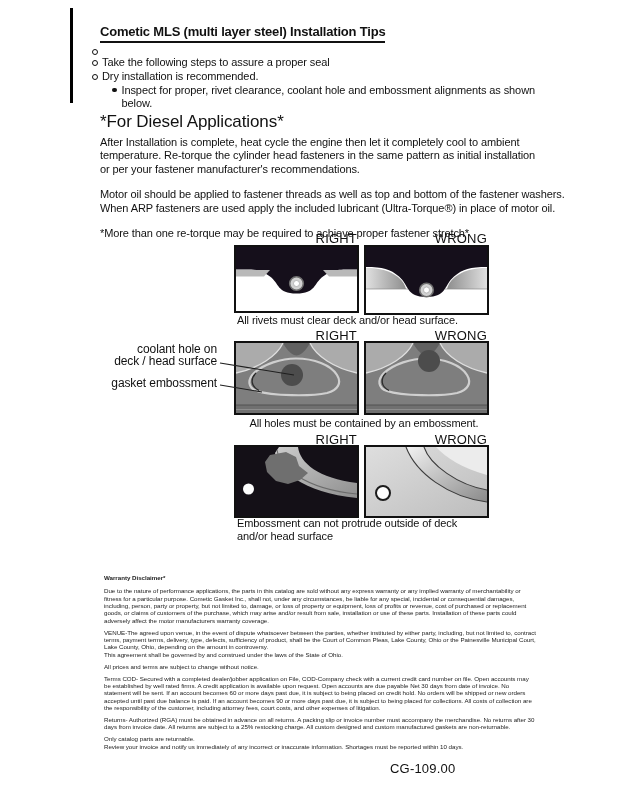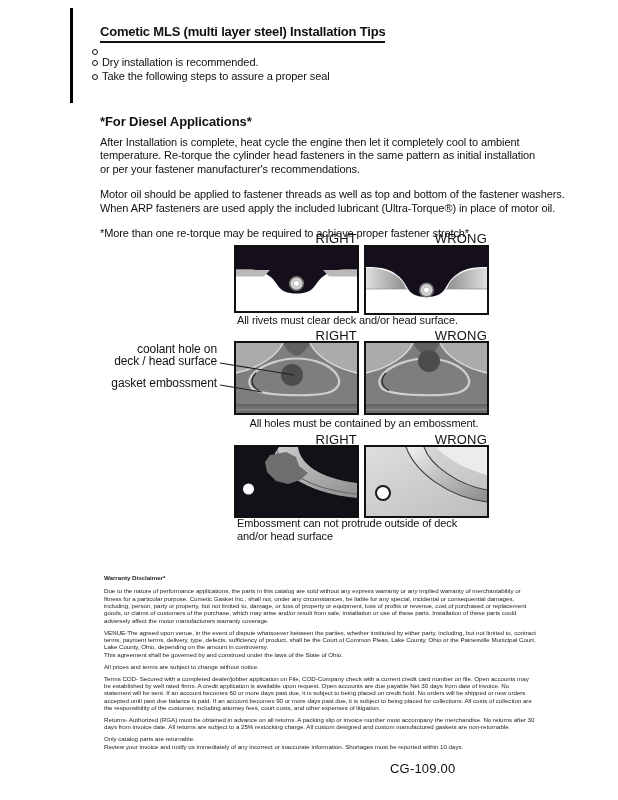--- a/index.html
+++ b/index.html
@@ -15,21 +15,21 @@
 
   .body-txt{font-size:11px;line-height:13.5px;letter-spacing:-0.1px;}
   .tips{list-style:none;margin:0;padding:0;}
   .tips .row{display:flex;align-items:flex-start;margin-bottom:0.5px;}
   .b-open{width:4px;height:4px;border:1px solid #111;border-radius:50%;
           margin:4px 4px 0 0;flex:none;}
   .b-fill{width:4.5px;height:4.5px;background:#111;border-radius:50%;
           margin:4px 5px 0 0;flex:none;}
   .indent{margin-left:20px;}
 
-  .h2{font-size:13px;font-weight:bold;letter-spacing:-0.1px;}
+  .h2{font-size:17px;font-weight:normal;letter-spacing:-0.1px;}
   .para{margin:0 0 12px 0;}
 
   .dlabel{font-size:13px;letter-spacing:0.2px;text-align:right;width:121px;}
   .dbox{border:2px solid #111;background:#fff;line-height:0;}
   .dbox svg{display:block;}
   .caption{font-size:11px;line-height:12.5px;letter-spacing:-0.1px;}
 
   .ann{font-size:12px;line-height:11.8px;text-align:right;letter-spacing:-0.1px;}
 
   .fine{font-size:6.2px;line-height:7.35px;letter-spacing:-0.03px;color:#1c1c1c;width:432px;}
@@ -49,25 +49,29 @@
     <span class="title">Cometic MLS (multi layer steel) Installation Tips</span>
   </div>
 
   <div class="abs body-txt" style="left:92px;top:45px;width:470px;">
     <div class="tips">
       <div class="row">
         <span class="b-open"></span>
       </div>
       <div class="row">
         <span class="b-open"></span>
-        <span>Dry installation is recommended.</span>
+        <span>Take the following steps to assure a proper seal</span>
       </div>
       <div class="row">
         <span class="b-open"></span>
-        <span>Take the following steps to assure a proper seal</span>
+        <span>Dry installation is recommended.</span>
+      </div>
+      <div class="row indent">
+        <span class="b-fill"></span>
+        <span>Inspect for proper, rivet clearance, coolant hole and embossment alignments as shown below.</span>
       </div>
     </div>
   </div>
 
   <div class="abs body-txt" style="left:100px;top:115px;width:472px;">
     <div class="h2" style="margin-bottom:7px;">*For Diesel Applications*</div>
     <p class="para pre">After Installation is complete, heat cycle the engine then let it completely cool to ambient
 temperature. Re-torque the cylinder head fasteners in the same pattern as initial installation
 or per your fastener manufacturer's recommendations.</p>
     <p class="para pre">Motor oil should be applied to fastener threads as well as top and bottom of the fastener washers.

